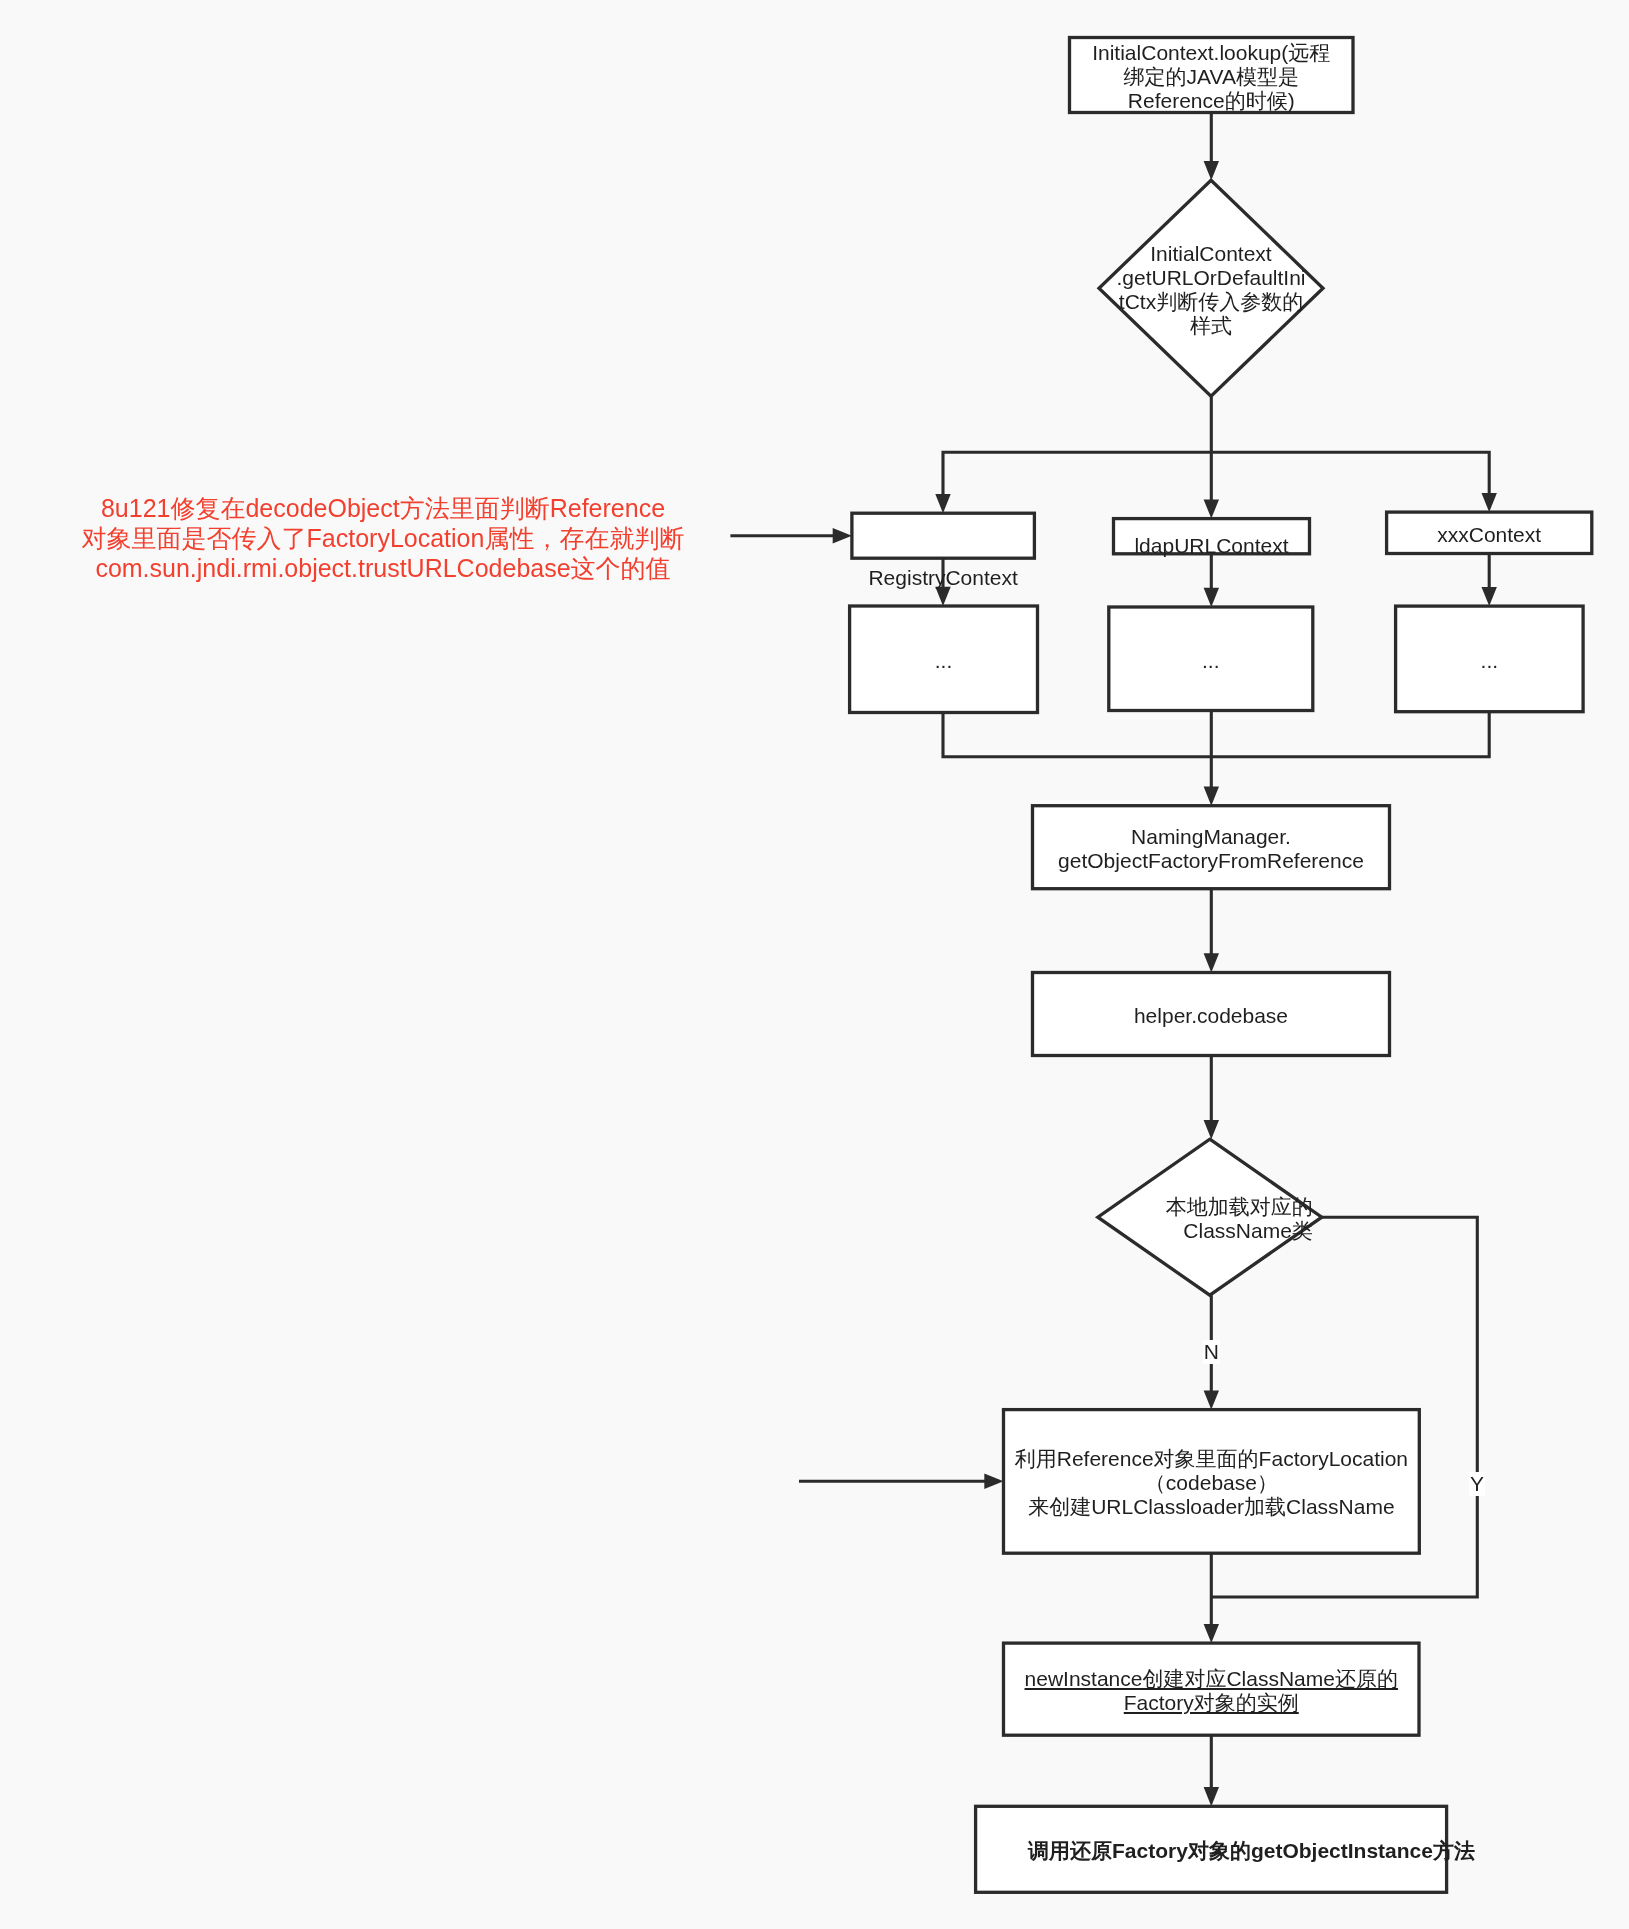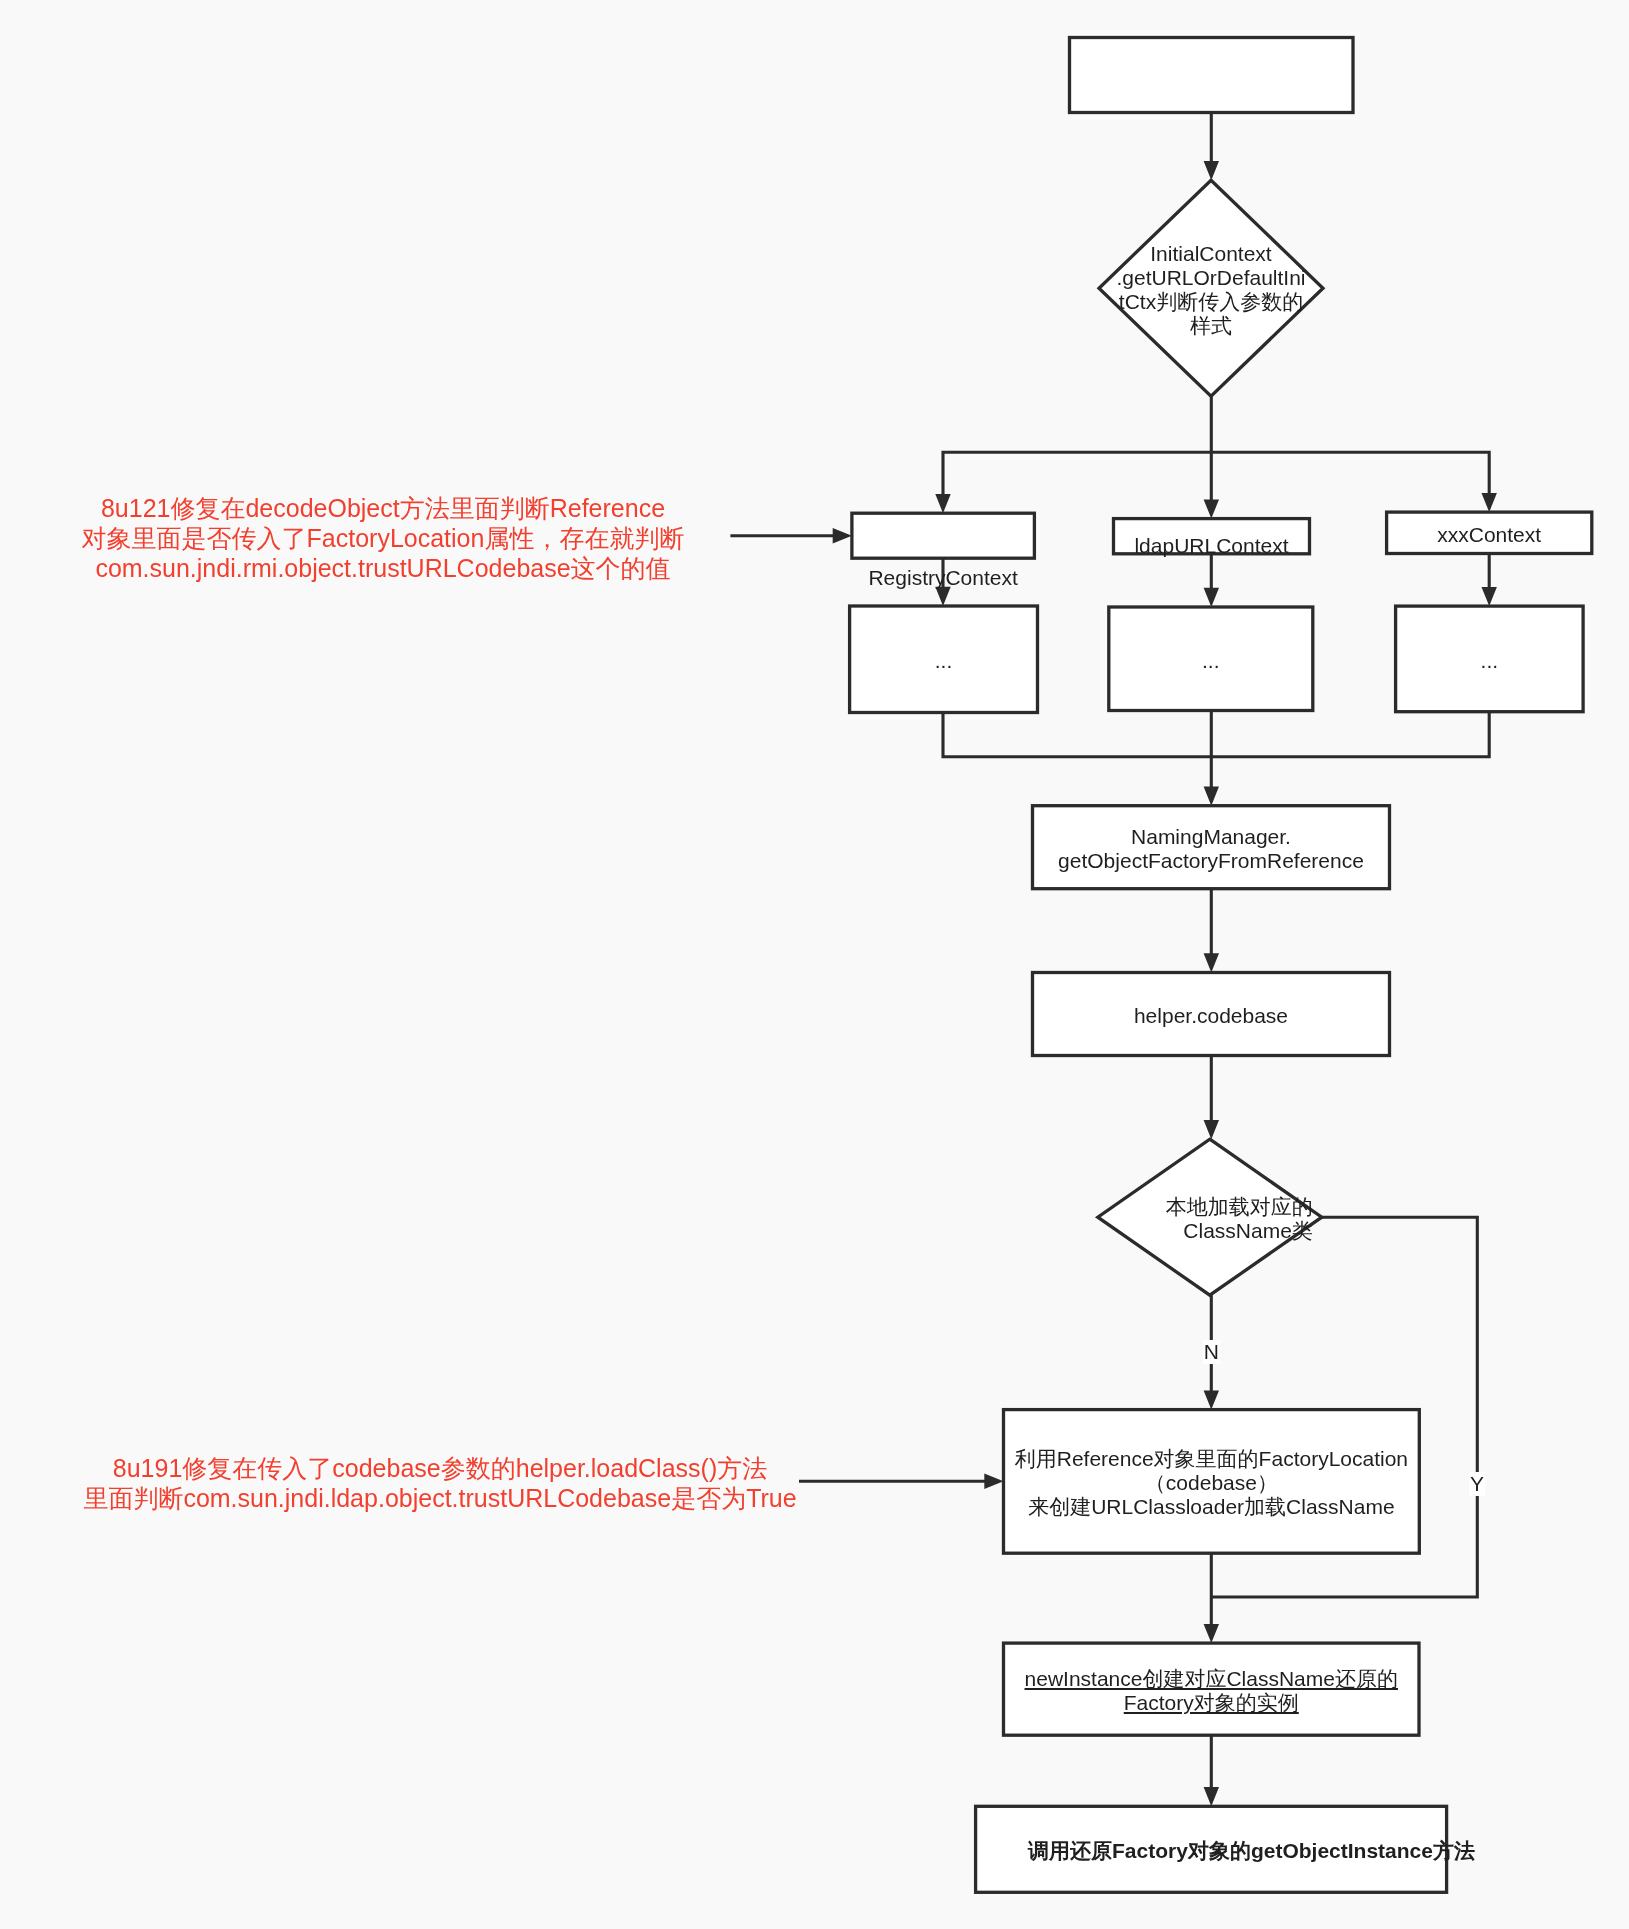--- a/index.html
+++ b/index.html
@@ -75,20 +75,23 @@
       <polygon class="arrowhead" points="1211.3,972.5 1203.6,953.3 1219,953.3"></polygon>
       <polygon class="arrowhead" points="1211.3,1139.2 1203.6,1120 1219,1120"></polygon>
       <polygon class="arrowhead" points="1211.3,1409.6 1203.6,1390.3999999999999 1219,1390.3999999999999"></polygon>
       <polygon class="arrowhead" points="1211.3,1643.1 1203.6,1623.8999999999999 1219,1623.8999999999999"></polygon>
       <polygon class="arrowhead" points="1211.3,1806.3 1203.6,1787.1 1219,1787.1"></polygon>
       <polygon class="arrowhead" points="851.9,535.8 832.6999999999999,543.5 832.6999999999999,528.0999999999999"></polygon>
       <polygon class="arrowhead" points="1003.5,1481.2 984.3,1488.9 984.3,1473.5"></polygon>
     </g>
   </svg>
   <div id="labels">
+    <div class="node-label" style="left: 1069.5px; width: 283.5px; top: 40.9px;">InitialContext.lookup(远程
+绑定的JAVA模型是
+Reference的时候)</div>
     <div class="node-label" style="left: 1107.96px; width: 206.08px; top: 242.1px;">InitialContext
 .getURLOrDefaultIni
 tCtx判断传入参数的
 样式</div>
     <div class="node-label" style="left: 851.9px; width: 182.5px; top: 525.6px; margin-top: 40px;">RegistryContext</div>
     <div class="node-label" style="left: 1113.5px; width: 196px; top: 526.1px; margin-top: 8px;">ldapURLContext</div>
     <div class="node-label" style="left: 1386.6px; width: 205.2px; top: 522.7px;">xxxContext</div>
     <div class="node-label" style="left: 849.6px; width: 187.9px; top: 649.15px;">...</div>
     <div class="node-label" style="left: 1108.8px; width: 204px; top: 648.65px;">...</div>
     <div class="node-label" style="left: 1395.6px; width: 187.5px; top: 648.8px;">...</div>
@@ -101,16 +104,14 @@
 （codebase）
 来创建URLClassloader加载ClassName</div>
     <div class="node-label" style="left: 1003.5px; width: 415.5px; top: 1667.05px; text-decoration: underline;">newInstance创建对应ClassName还原的
 Factory对象的实例</div>
     <div class="node-label" style="left: 1016px; width: 471px; top: 1839.2px; font-weight: bold;">调用还原Factory对象的getObjectInstance方法</div>
     <div class="edge-label" style="left: 1202.8px; top: 1339.5px;">N</div>
     <div class="edge-label" style="left: 1469px; top: 1472.4px;">Y</div>
     <div class="note-label" style="left: -17px; width: 800px; top: 492.5px;">8u121修复在decodeObject方法里面判断Reference
 对象里面是否传入了FactoryLocation属性，存在就判断
 com.sun.jndi.rmi.object.trustURLCodebase这个的值</div>
-    <div class="note-label" style="left: 40px; width: 800px; top: 1452.5px;">8u191修复在传入了codebase参数的helper.loadClass()方法
-里面判断com.sun.jndi.ldap.object.trustURLCodebase是否为True</div>
   </div>
 </div>
 
 </body></html>

